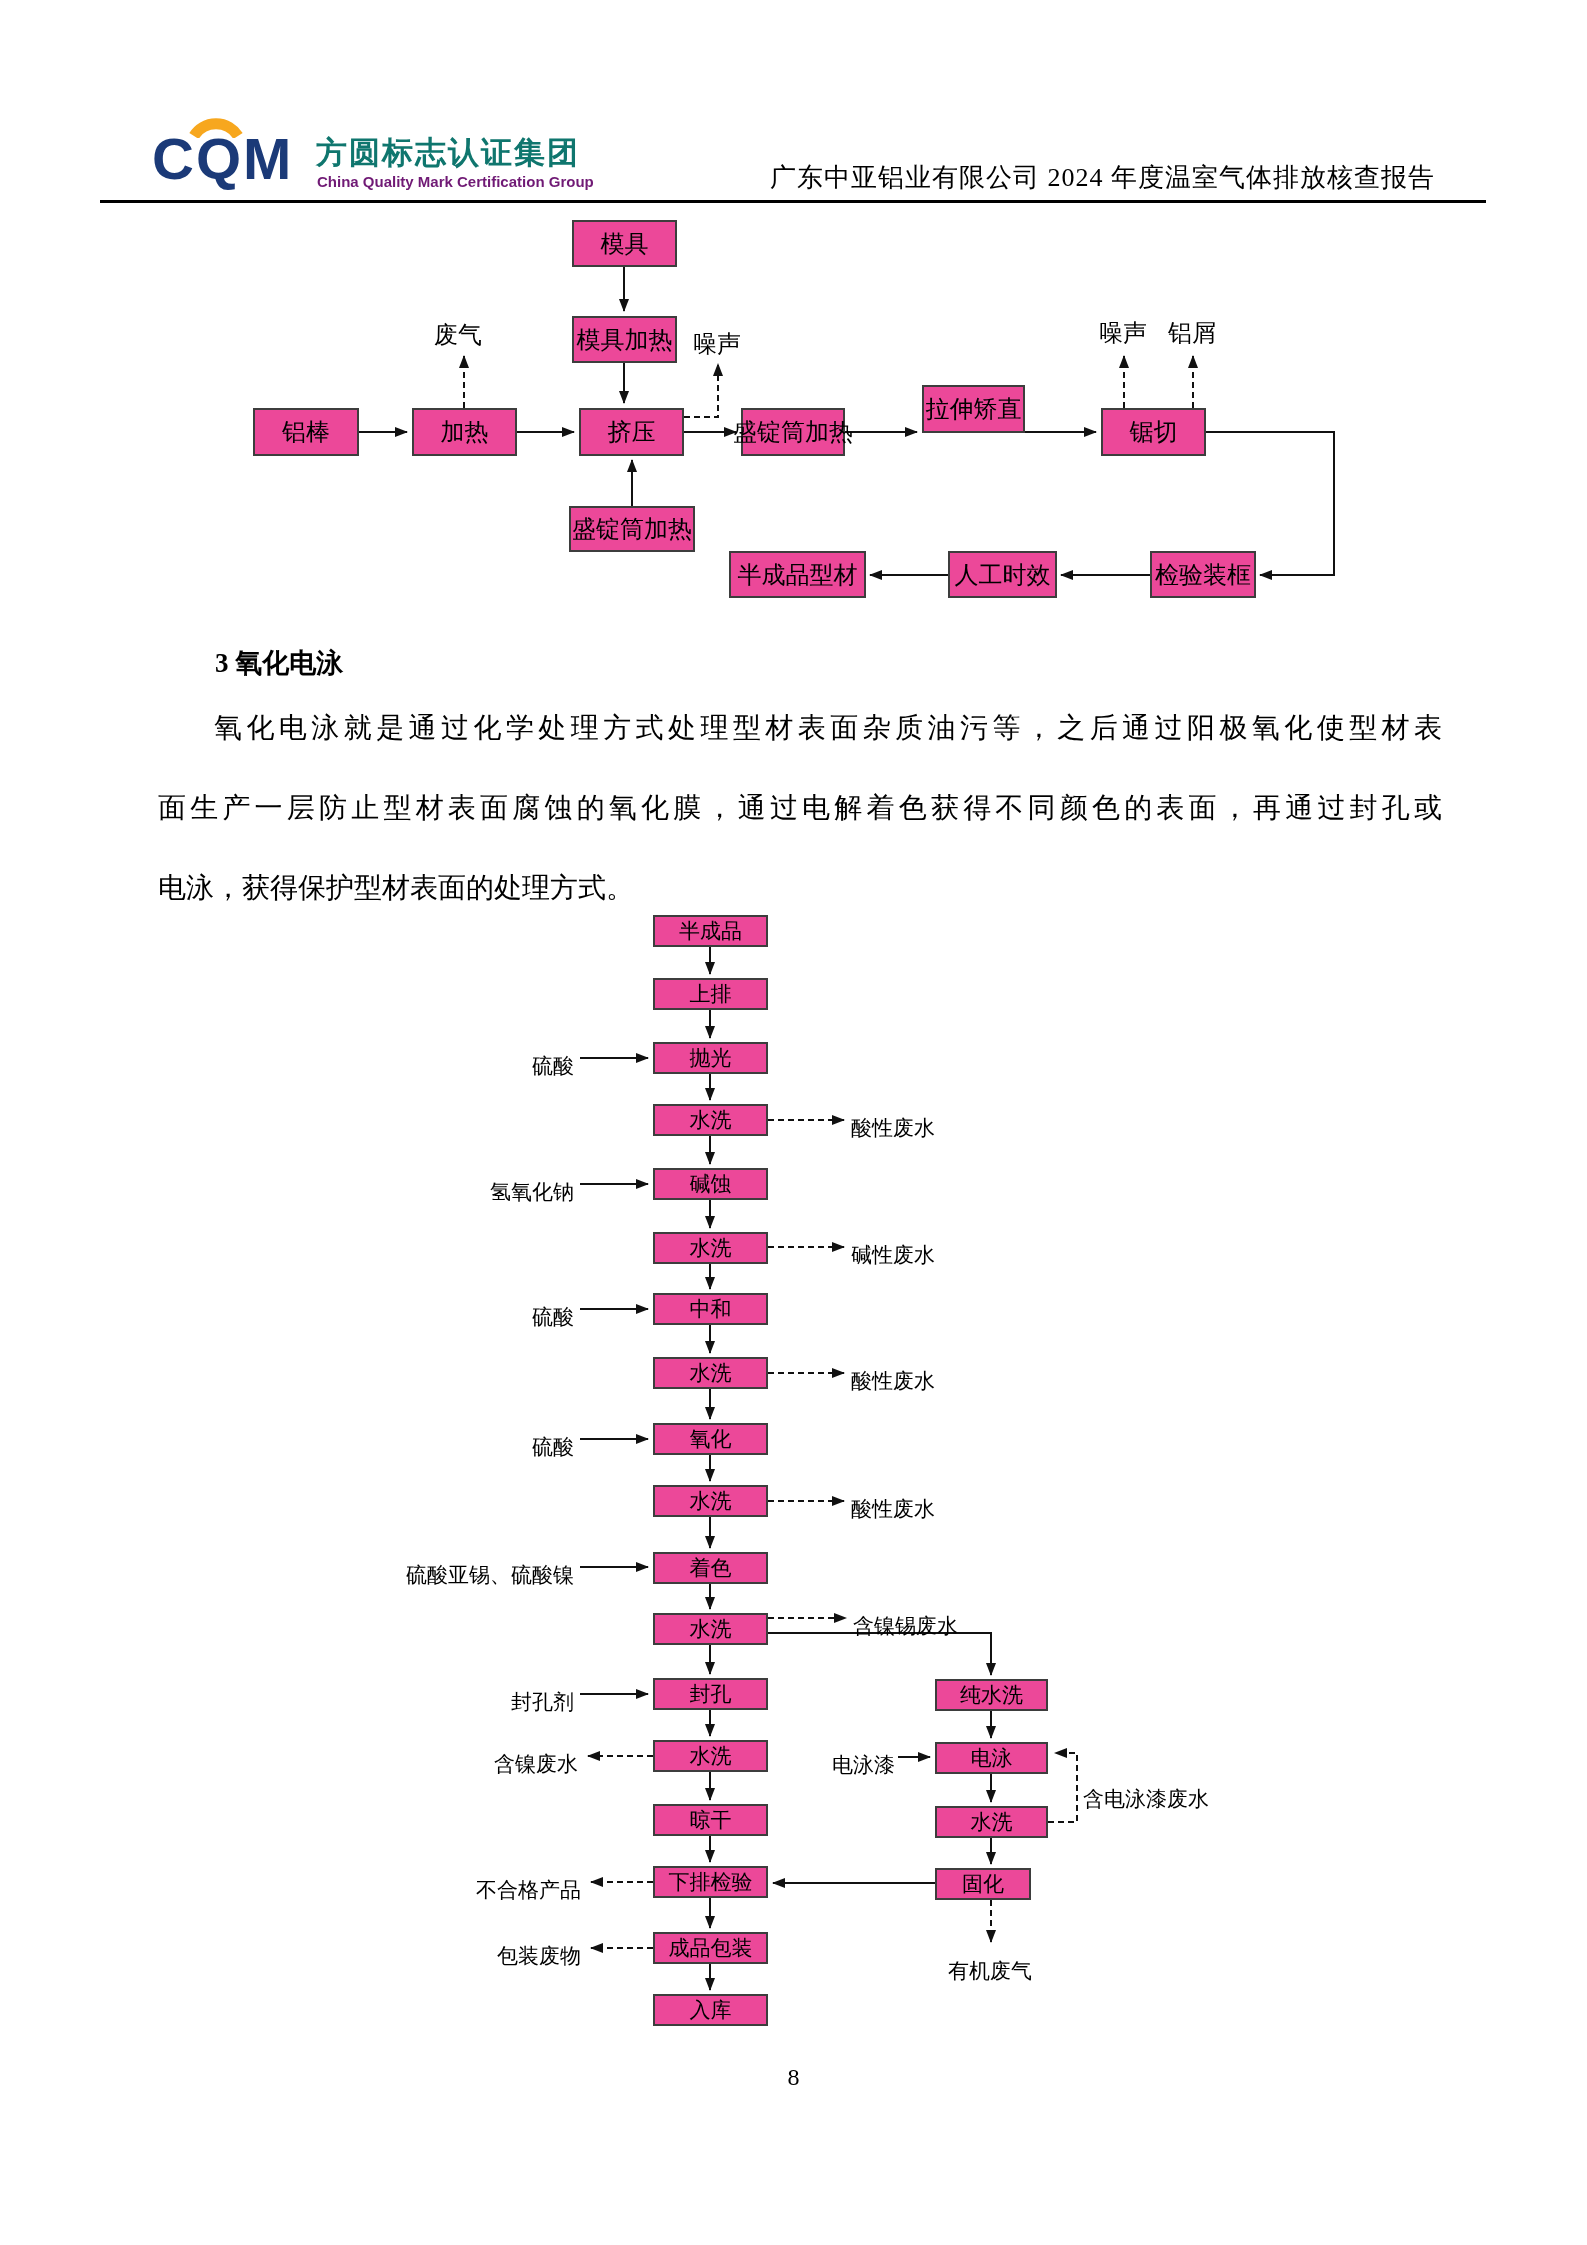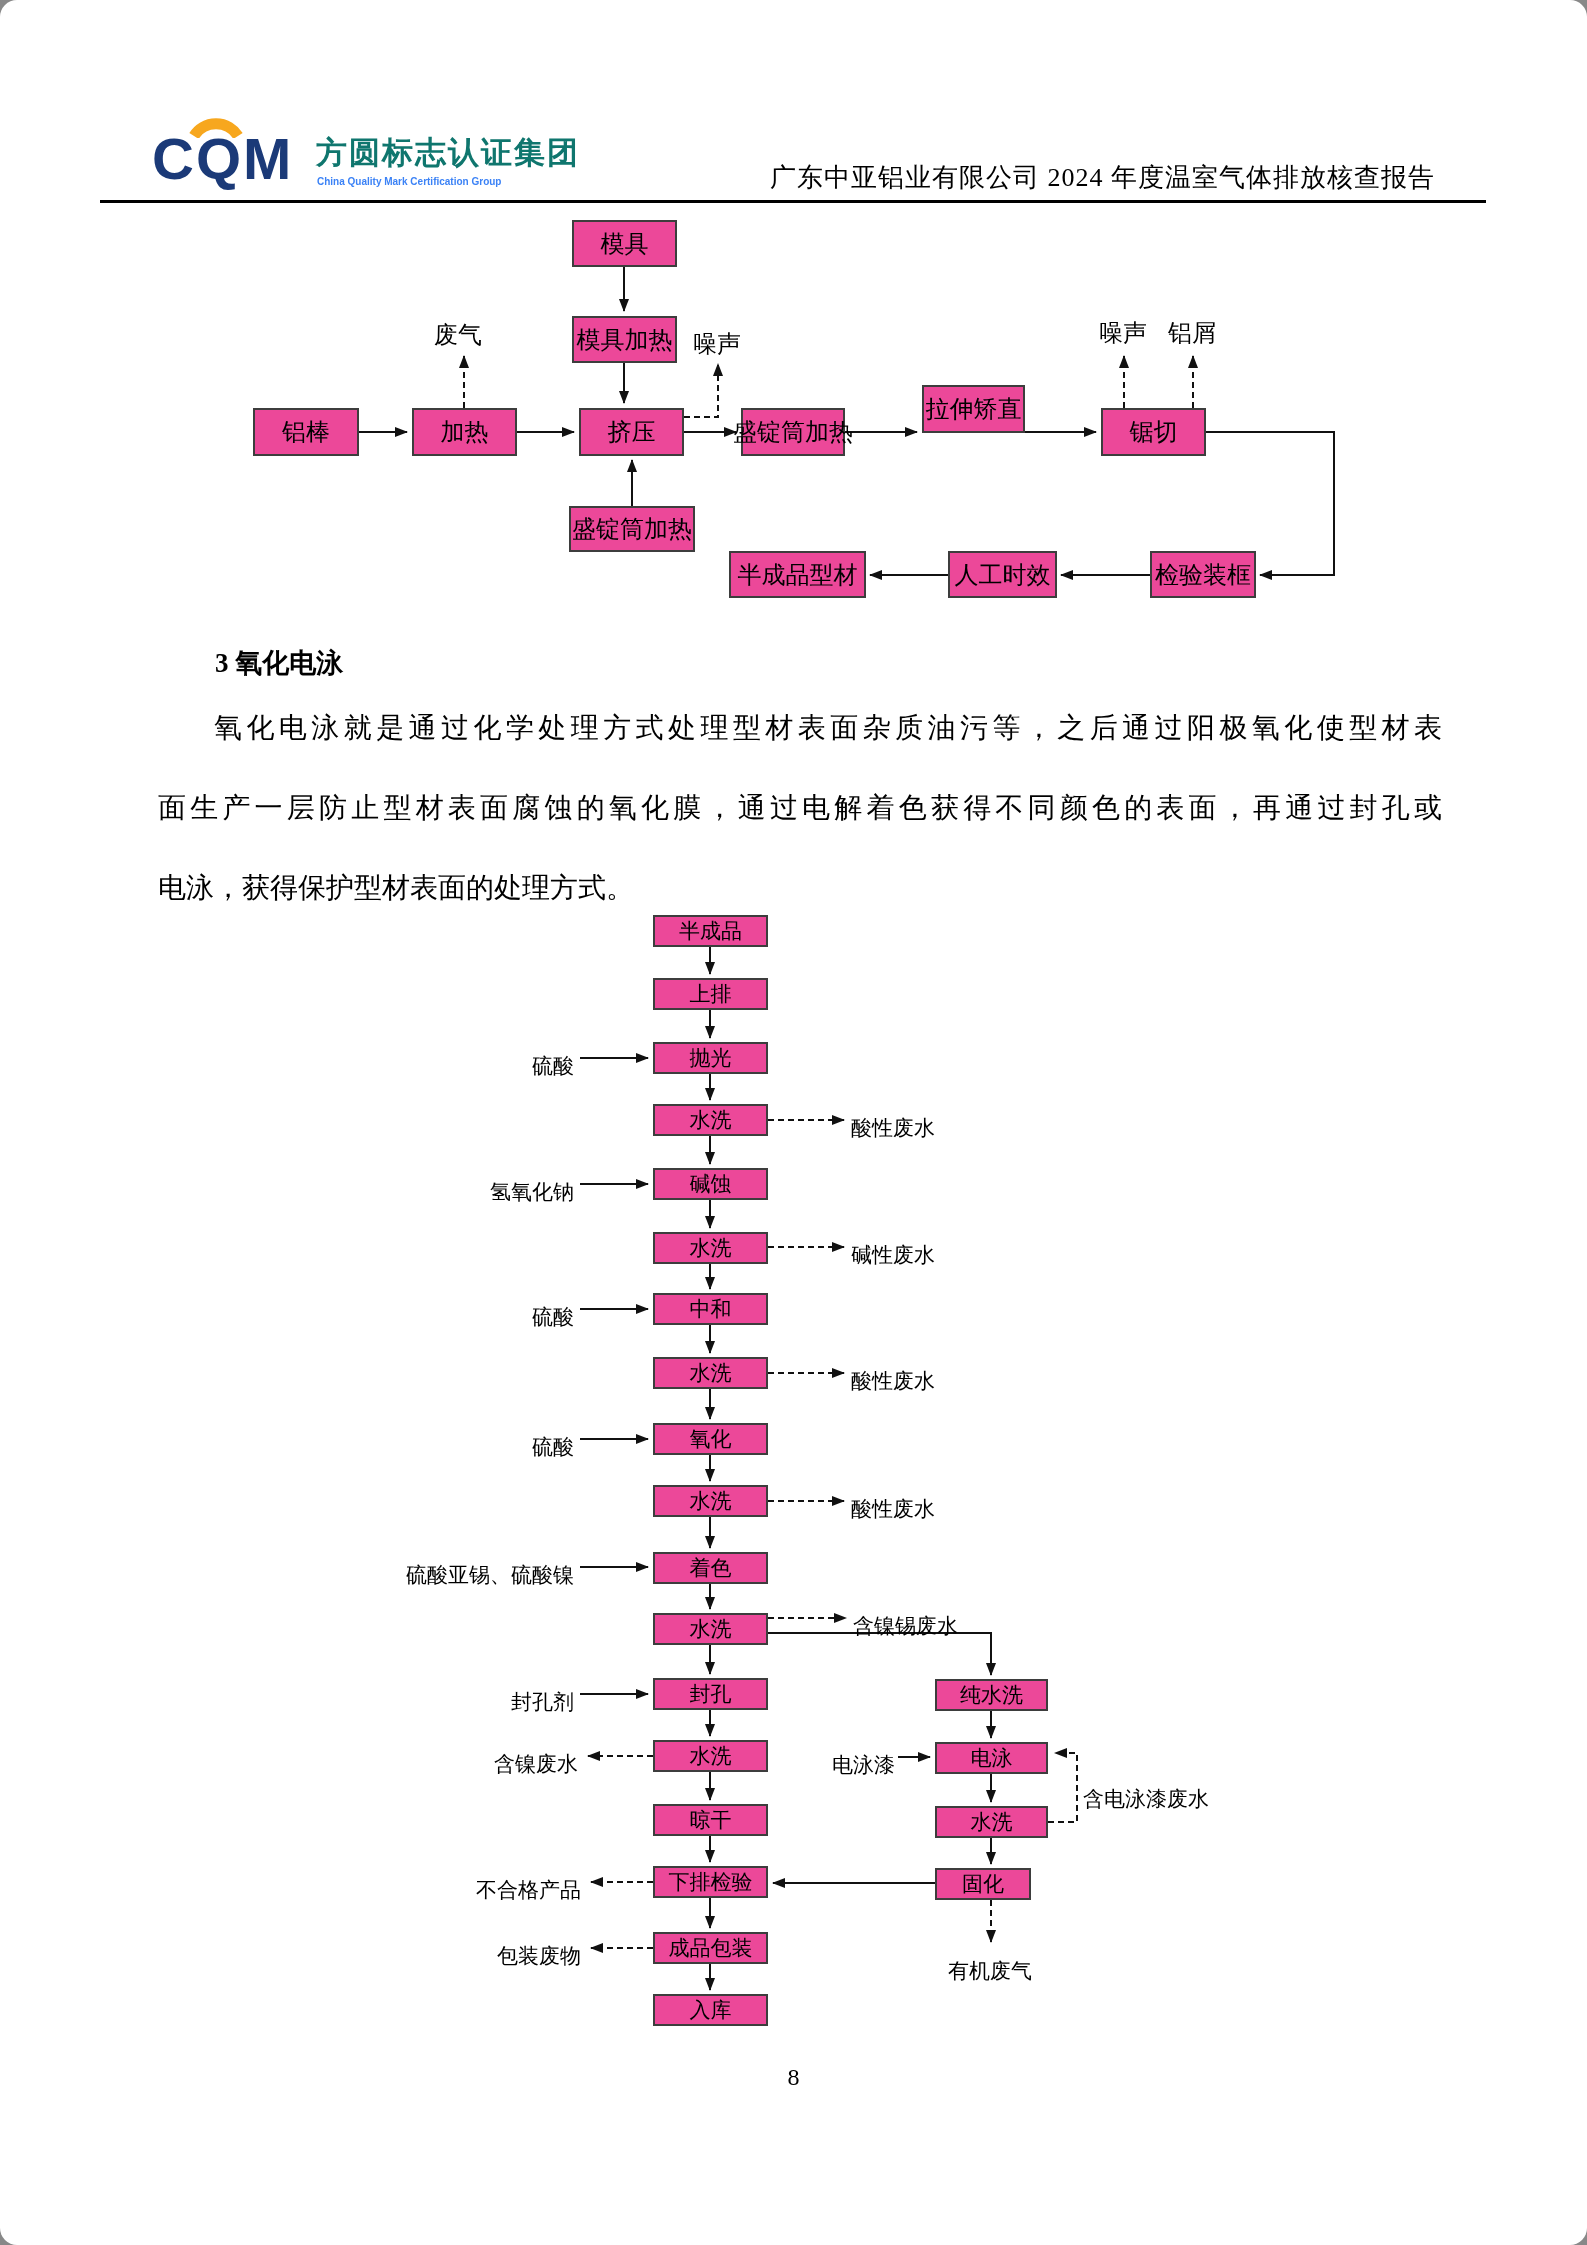--- a/index.html
+++ b/index.html
@@ -1,25 +1,25 @@
 <!DOCTYPE html>
 <html><head>
 <meta charset="utf-8">
 <style>
   html,body{margin:0;padding:0;background:#888;}
   .page{position:relative;width:1587px;height:2245px;background:#ffffff;margin:0 auto;
-        font-family:"Liberation Serif","DejaVu Serif",serif;color:#000;overflow:hidden;border-radius:17px;}
+        font-family:"Liberation Serif","DejaVu Serif",serif;color:#000;overflow:hidden;}
   
   .logo-cqm{position:absolute;left:152px;top:130px;font-family:"Liberation Sans","DejaVu Sans",sans-serif;
             font-weight:900;font-size:58px;letter-spacing:2px;color:#1b3a78;line-height:58px;}
   .logo-arc{position:absolute;left:188px;top:110px;}
   .logo-cn{position:absolute;left:316px;top:136px;font-family:"Liberation Sans","DejaVu Sans",sans-serif;
            font-weight:800;font-size:31px;letter-spacing:2px;color:#0f766e;line-height:34px;}
   .logo-en{position:absolute;left:317px;top:175px;font-family:"Liberation Sans","DejaVu Sans",sans-serif;
-           font-weight:700;font-size:10px;color:#3b82f6;line-height:14px;}
+           font-weight:700;font-size:15px;color:#701a75;line-height:14px;}
   .report-title{position:absolute;right:152px;top:161px;font-size:26px;line-height:34px;letter-spacing:1px;
                 white-space:nowrap;}
   .head-rule{position:absolute;left:100px;top:200px;width:1386px;height:3px;background:#000;}
   
   .fb{position:absolute;background:#ec4899;border:2px solid #3d3d3d;box-sizing:border-box;
       display:flex;align-items:center;justify-content:center;z-index:2;white-space:nowrap;}
   .fb1{font-size:24px;}
   .fb2{font-size:21px;}
   .lbl{position:absolute;z-index:2;white-space:nowrap;line-height:24px;}
   .lbl1{font-size:24px;}

